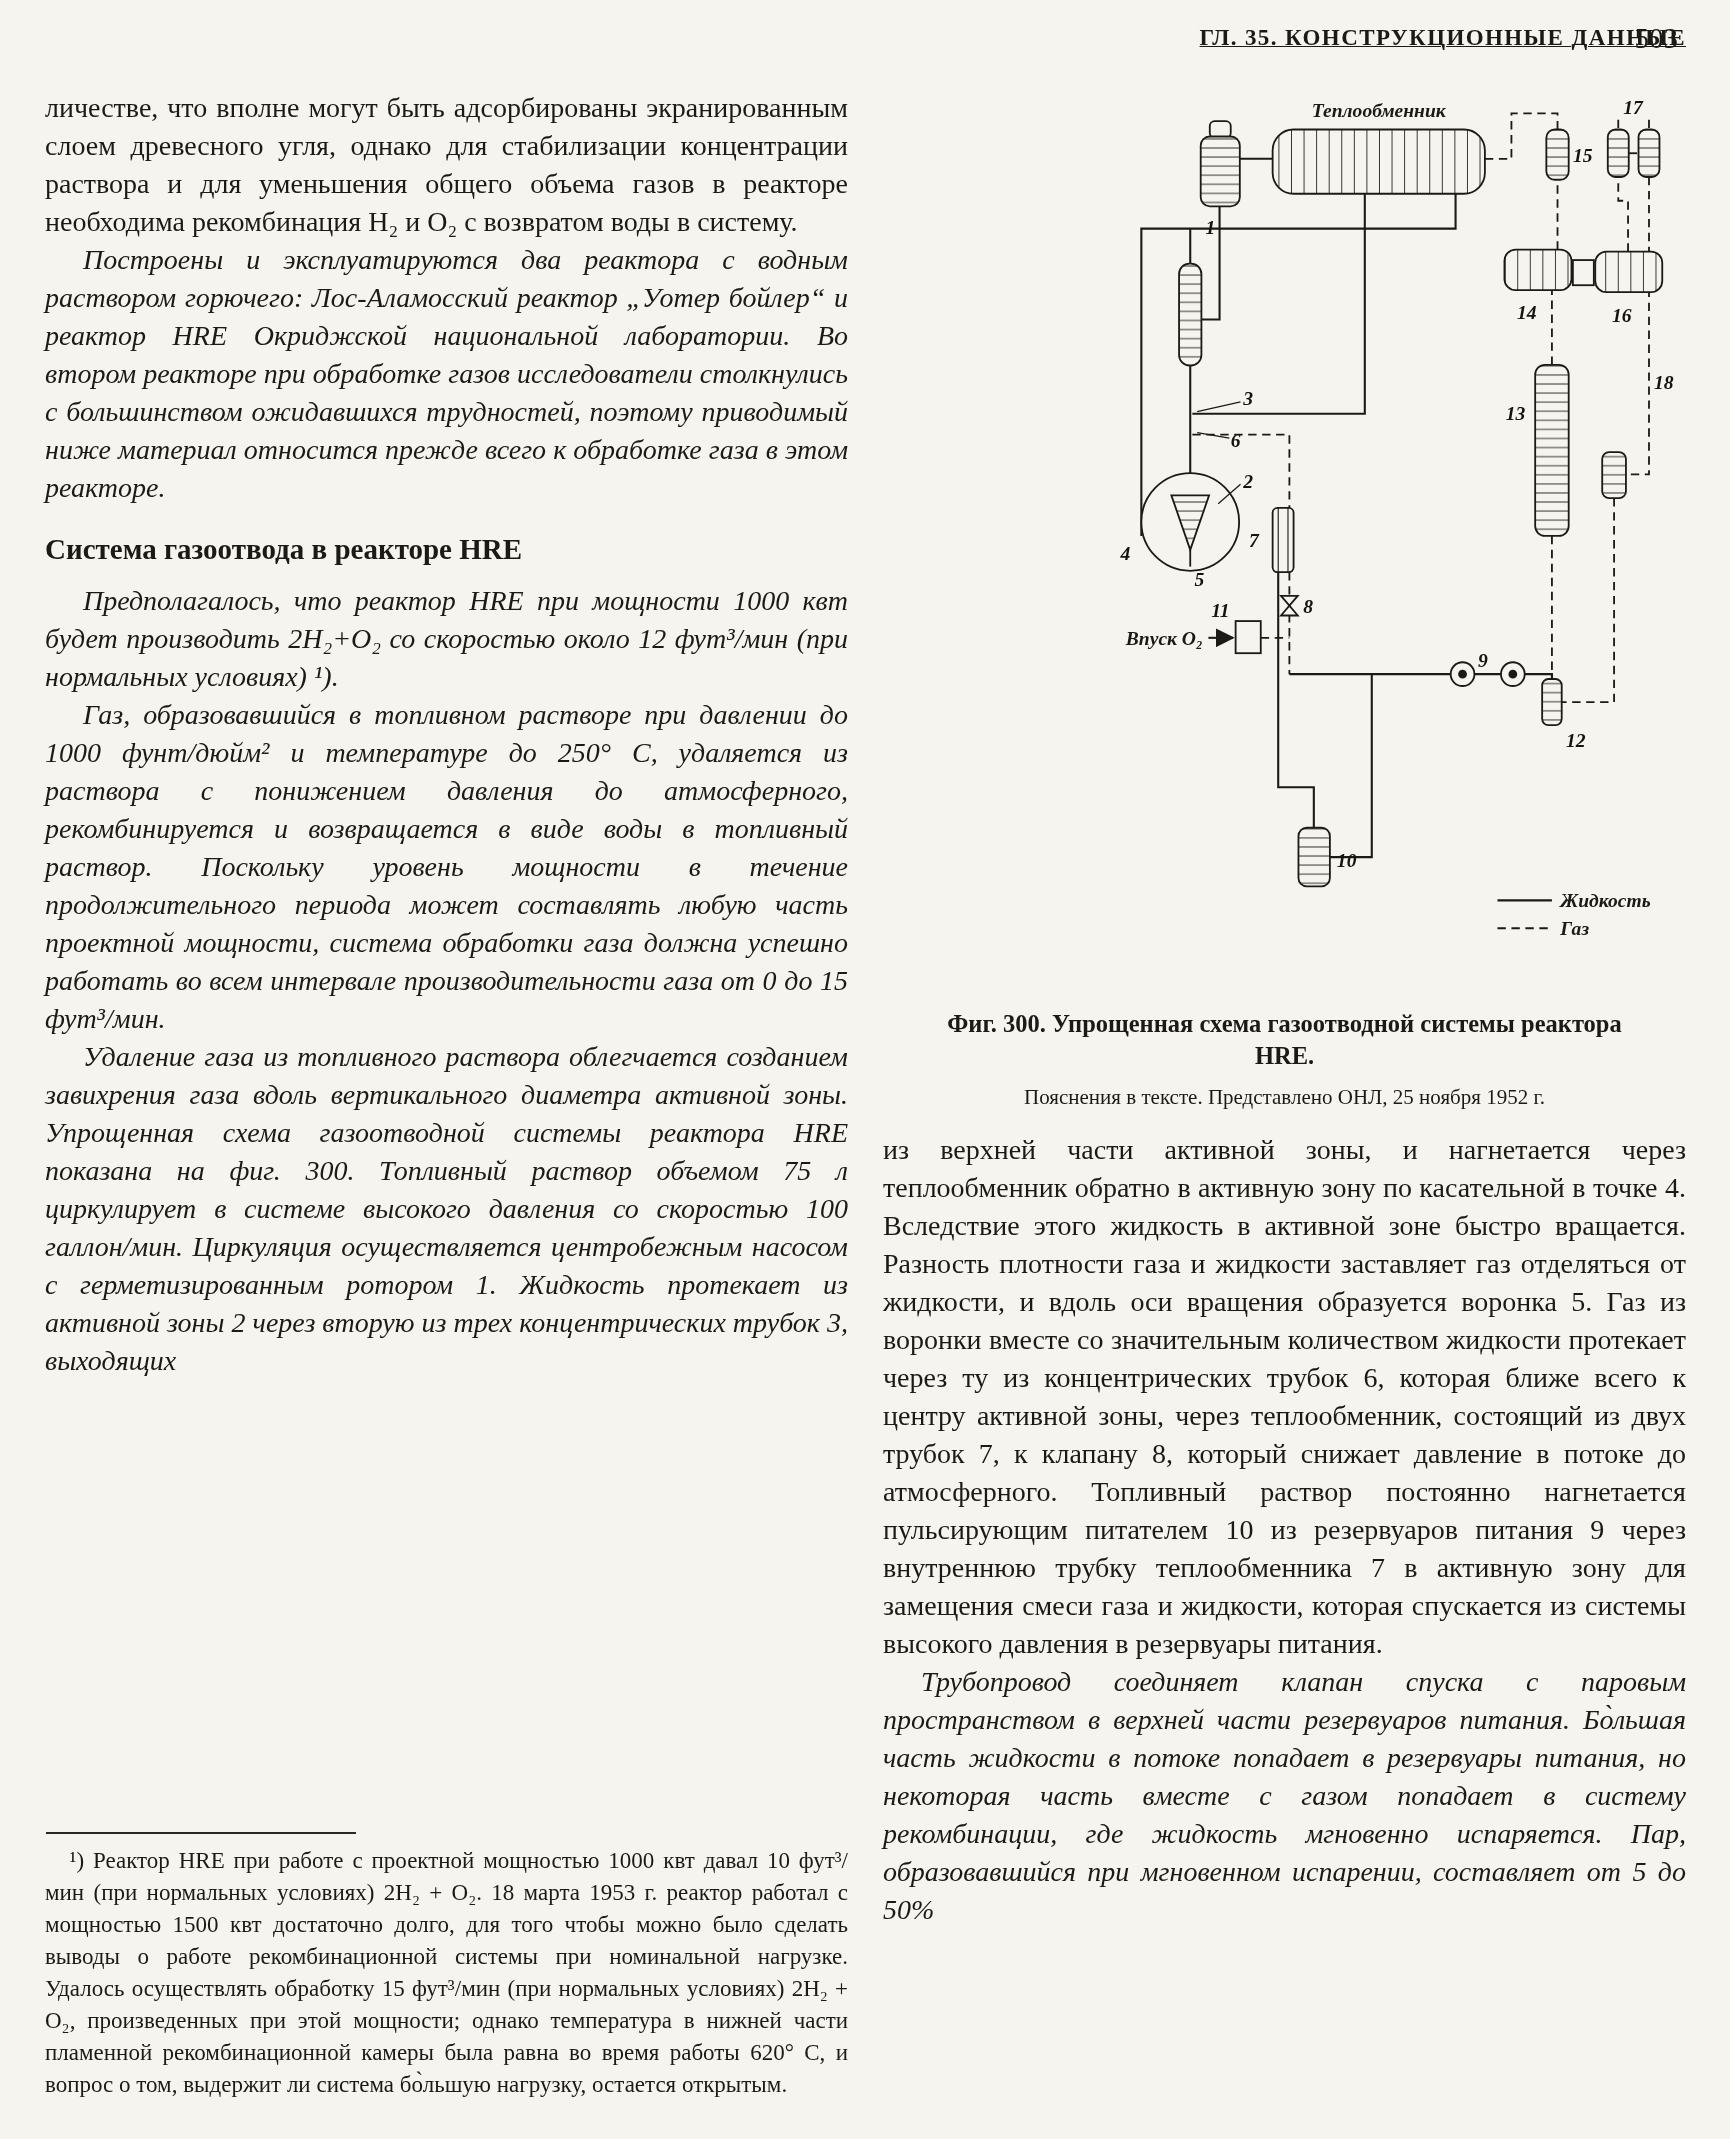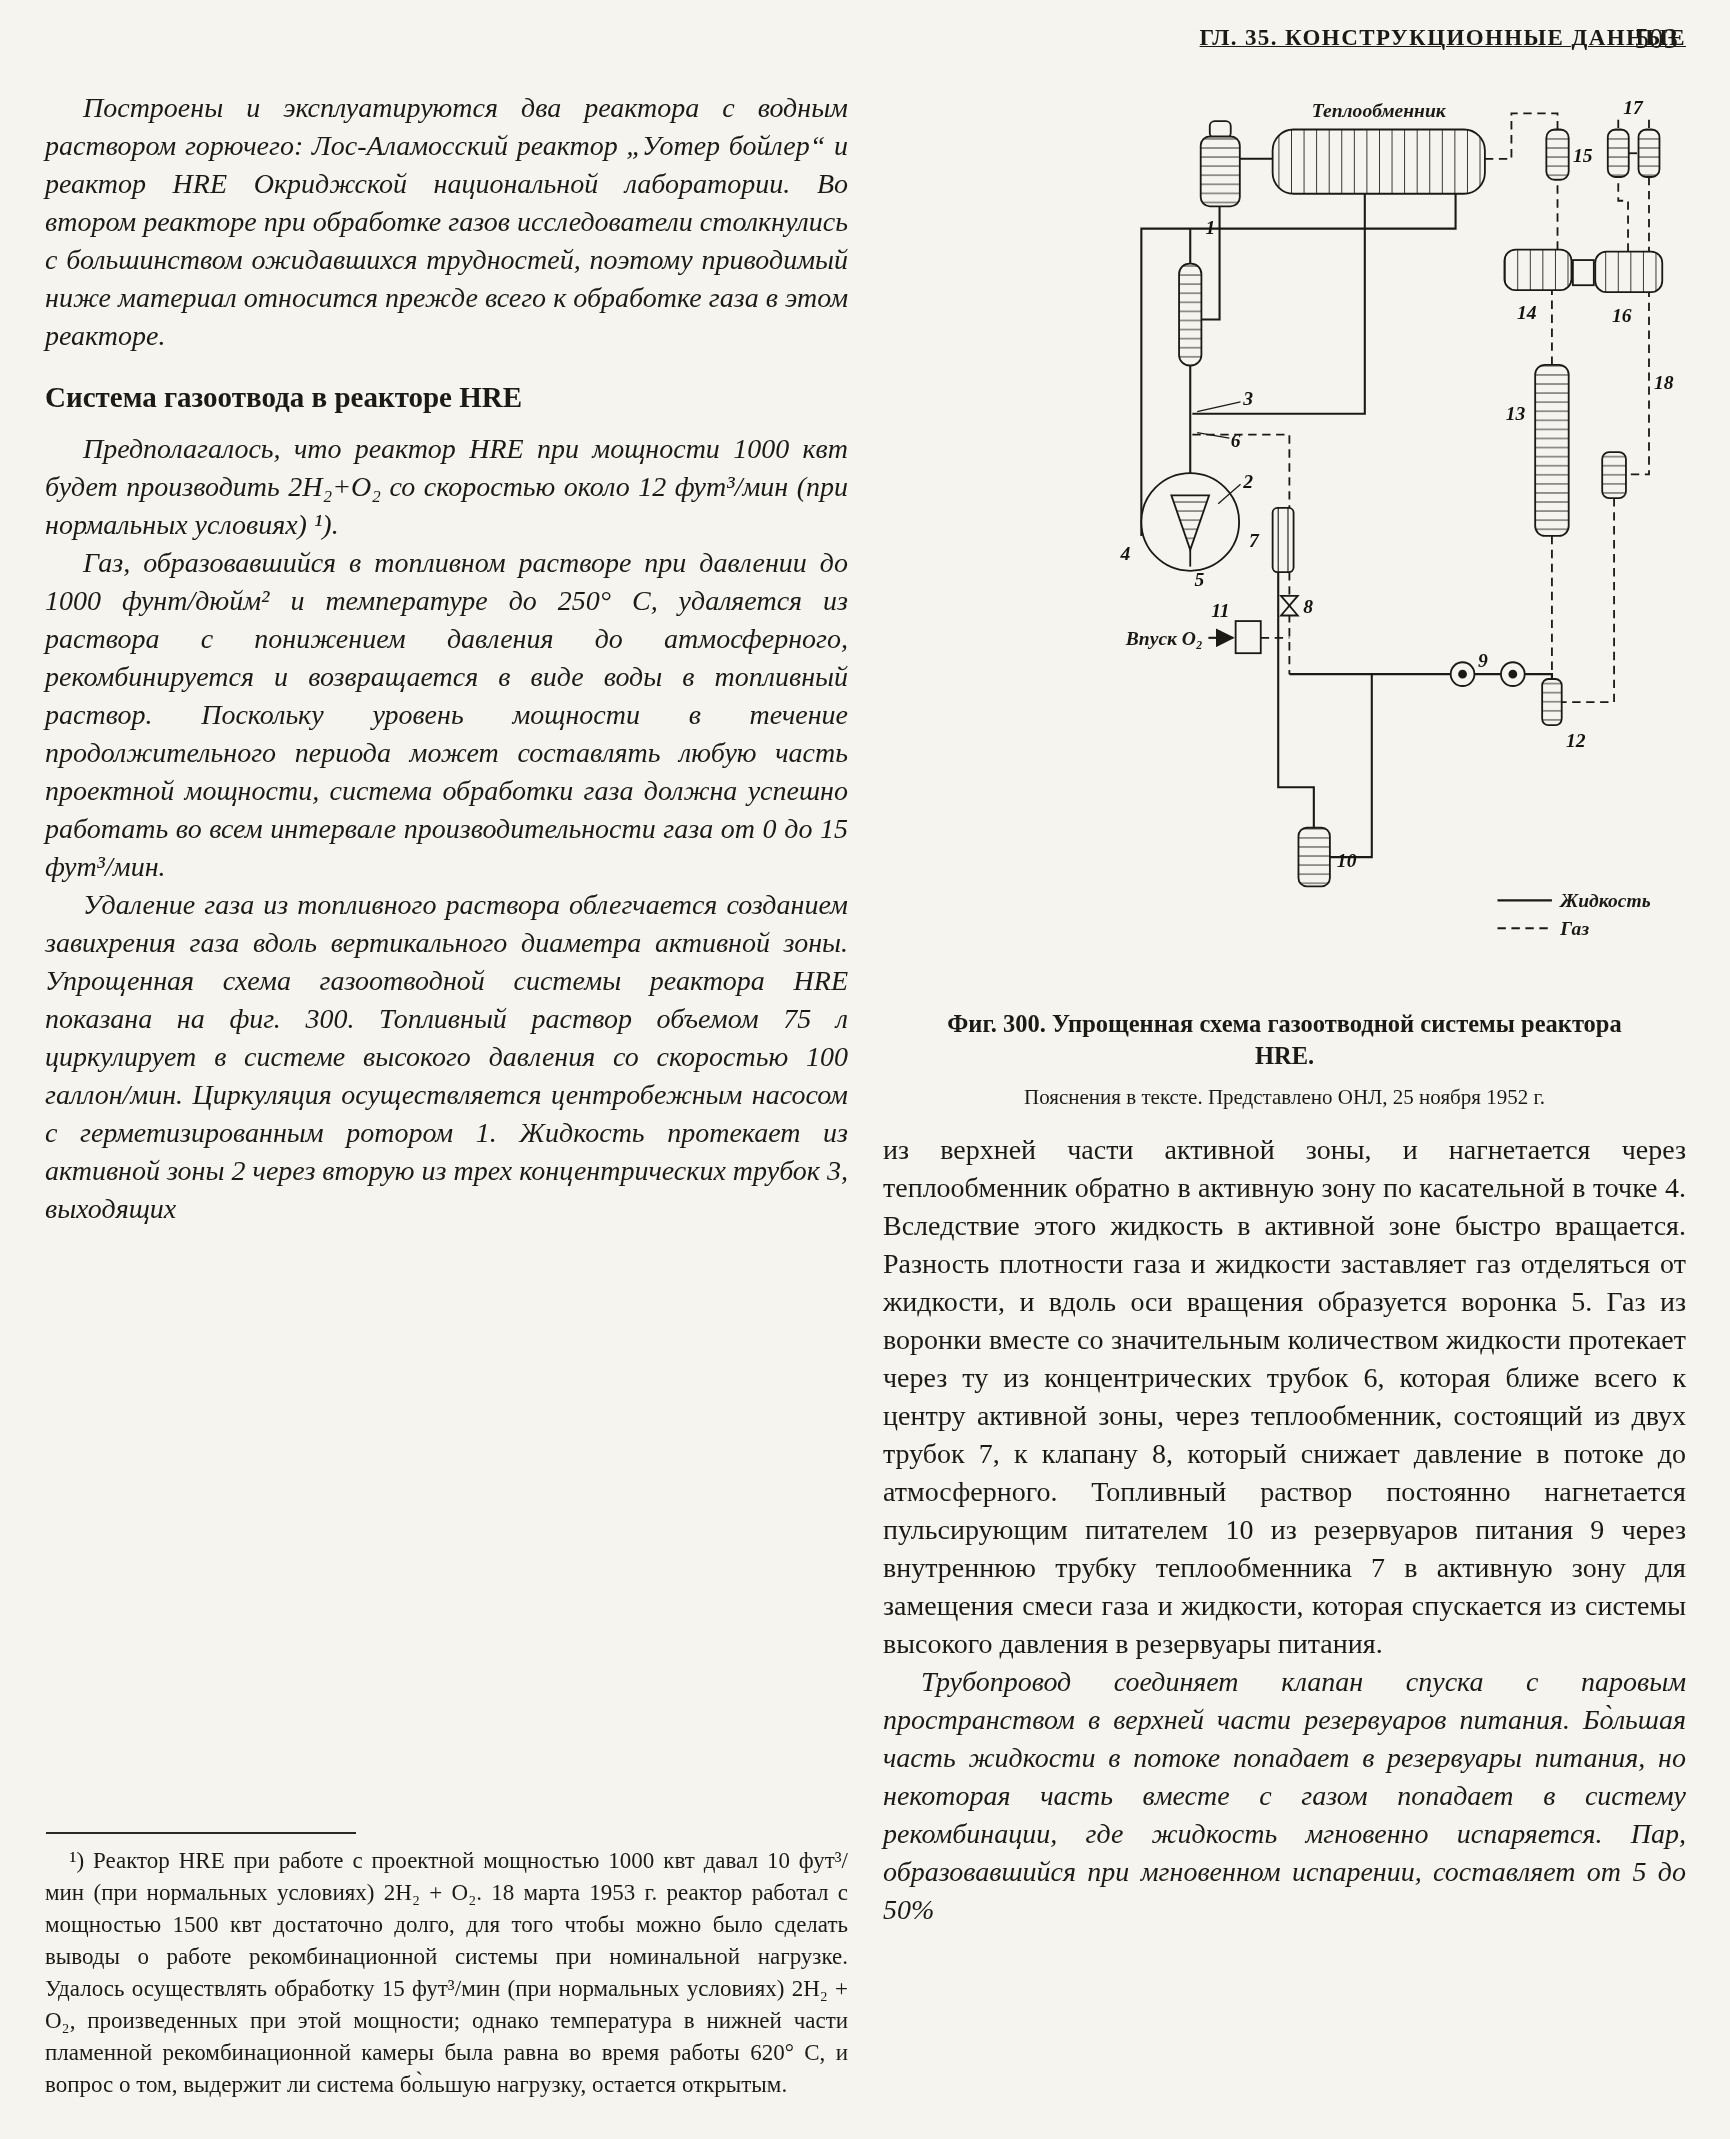--- a/index.html
+++ b/index.html
@@ -97,20 +97,21 @@
 <div class="page">
 
   <header class="page-header">
     <span class="running-title">ГЛ. 35. КОНСТРУКЦИОННЫЕ ДАННЫЕ</span>
     <span class="page-number">503</span>
   </header>
 
   <div class="columns">
 
     <section class="col col-left">
+      <p class="para cont">личестве, что вполне могут быть адсорбированы экранированным слоем древесного угля, однако для стабилизации концентрации раствора и для уменьшения общего объема газов в реакторе необходима рекомбинация H₂ и O₂ с возвратом воды в систему.</p>
       <p class="para ind">Построены и эксплуатируются два реактора с водным раствором горючего: Лос-Аламосский реактор „Уотер бойлер“ и реактор HRE Окриджской национальной лаборатории. Во втором реакторе при обработке газов исследователи столкнулись с большинством ожидавшихся трудностей, поэтому приводимый ниже материал относится прежде всего к обработке газа в этом реакторе.</p>
       <h2 class="section-heading">Система газоотвода в реакторе HRE</h2>
       <p class="para ind">Предполагалось, что реактор HRE при мощности 1000 квт будет производить 2H₂+O₂ со скоростью около 12 фут³/мин (при нормальных условиях) ¹).</p>
       <p class="para ind">Газ, образовавшийся в топливном растворе при давлении до 1000 фунт/дюйм² и температуре до 250° C, удаляется из раствора с понижением давления до атмосферного, рекомбинируется и возвращается в виде воды в топливный раствор. Поскольку уровень мощности в течение продолжительного периода может составлять любую часть проектной мощности, система обработки газа должна успешно работать во всем интервале производительности газа от 0 до 15 фут³/мин.</p>
       <p class="para ind">Удаление газа из топливного раствора облегчается созданием завихрения газа вдоль вертикального диаметра активной зоны. Упрощенная схема газоотводной системы реактора HRE показана на фиг. 300. Топливный раствор объемом 75 л циркулирует в системе высокого давления со скоростью 100 галлон/мин. Циркуляция осуществляется центробежным насосом с герметизированным ротором 1. Жидкость протекает из активной зоны 2 через вторую из трех концентрических трубок 3, выходящих</p>
       <div class="footnote-block">
         <div class="footnote-rule"></div>
         <p class="footnote">¹) Реактор HRE при работе с проектной мощностью 1000 квт давал 10 фут³/мин (при нормальных условиях) 2H₂ + O₂. 18 марта 1953 г. реактор работал с мощностью 1500 квт достаточно долго, для того чтобы можно было сделать выводы о работе рекомбинационной системы при номинальной нагрузке. Удалось осуществлять обработку 15 фут³/мин (при нормальных условиях) 2H₂ + O₂, произведенных при этой мощности; однако температура в нижней части пламенной рекомбинационной камеры была равна во время работы 620° C, и вопрос о том, выдержит ли система бо̀льшую нагрузку, остается открытым.</p>
       </div>
     </section>

